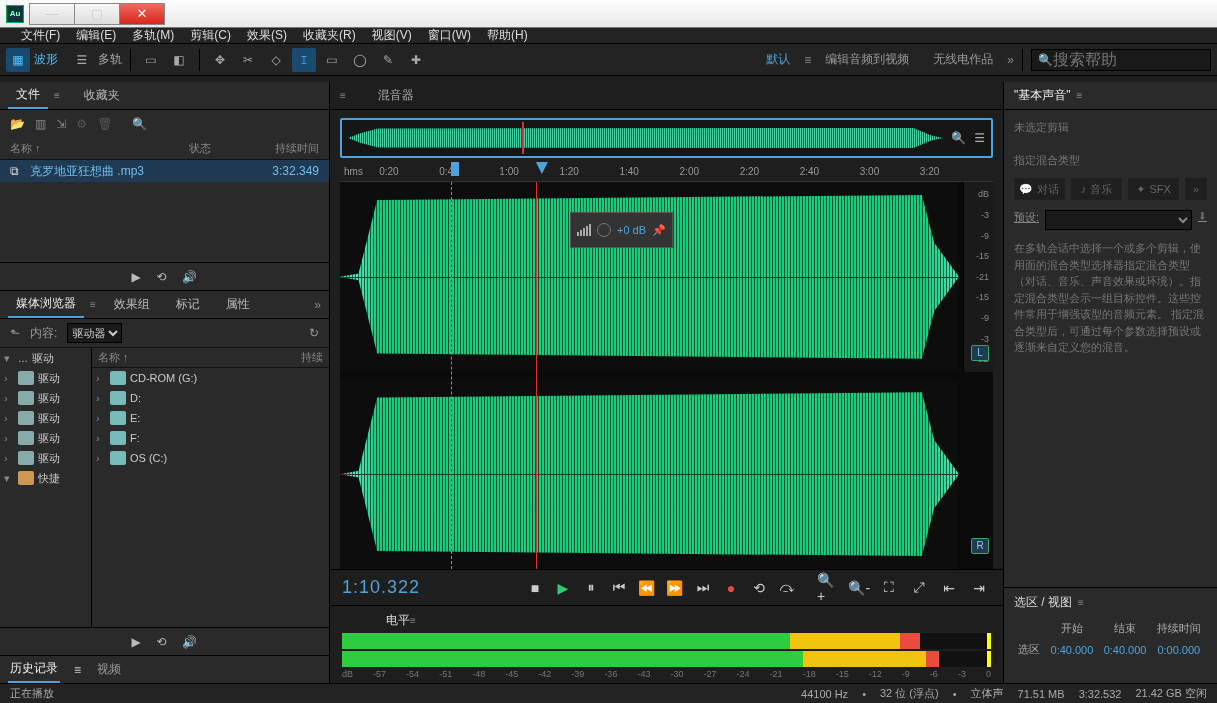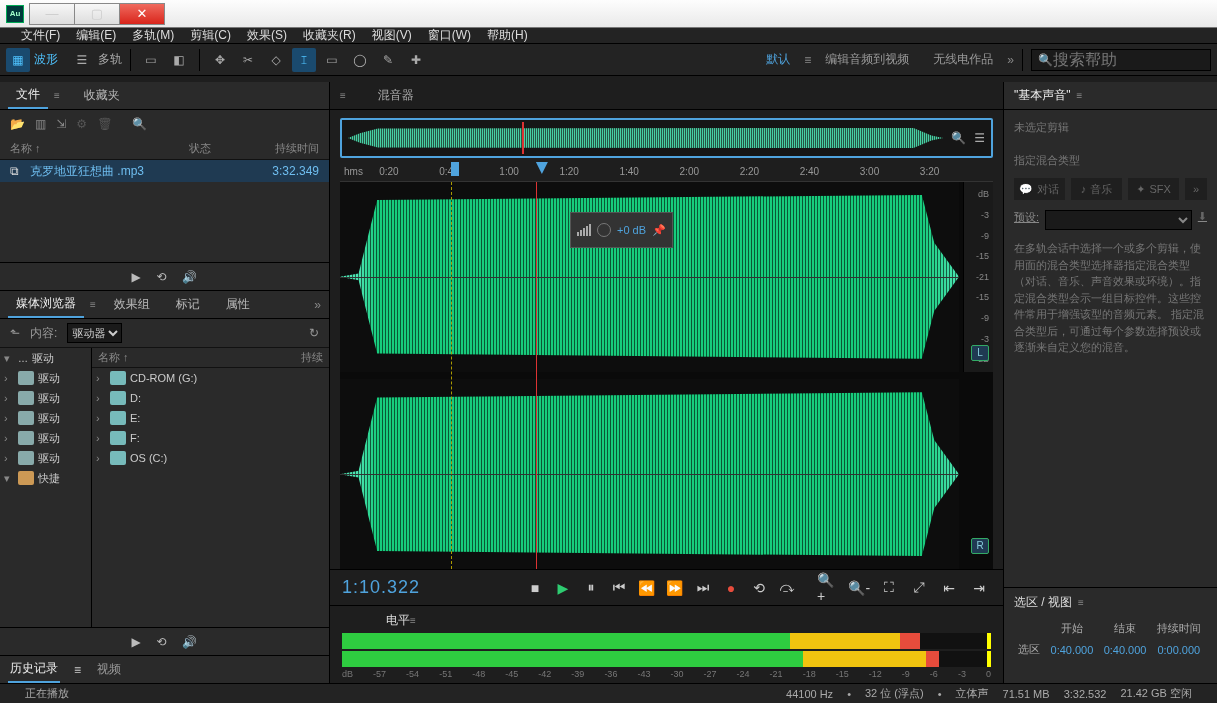--- a/index.html
+++ b/index.html
@@ -148,21 +148,21 @@
 
   
   .selview { height:96px; border-top:1px solid #000; padding:6px 10px; }
   .selview .hdr { color:#ddd; margin-bottom:6px; display:flex; align-items:center; gap:6px; }
   .selview table { width:100%; font-size:11px; }
   .selview th { color:#aaa; font-weight:normal; text-align:center; padding:2px; }
   .selview td { color:#4fa3dd; text-align:center; padding:2px; }
   .selview .rh { color:#aaa; text-align:left; }
 
   
-  .status { position:absolute; bottom:0; left:0; right:0; height:20px; background:#232323; border-top:1px solid #000; display:flex; align-items:center; padding:0 25px; color:#aaa; font-size:11px; gap:14px; }
+  .status { position:absolute; bottom:0; left:0; right:0; height:20px; background:#232323; border-top:1px solid #000; display:flex; align-items:center; padding:0 10px; color:#aaa; font-size:11px; gap:14px; }
   .status .l { margin-right:auto; }
 </style>
 </head>
 <body>
 
 <div class="titlebar">
   <div class="app-icon">Au</div>
   <div class="win-btns">
     <div>—</div>
     <div>▢</div>

